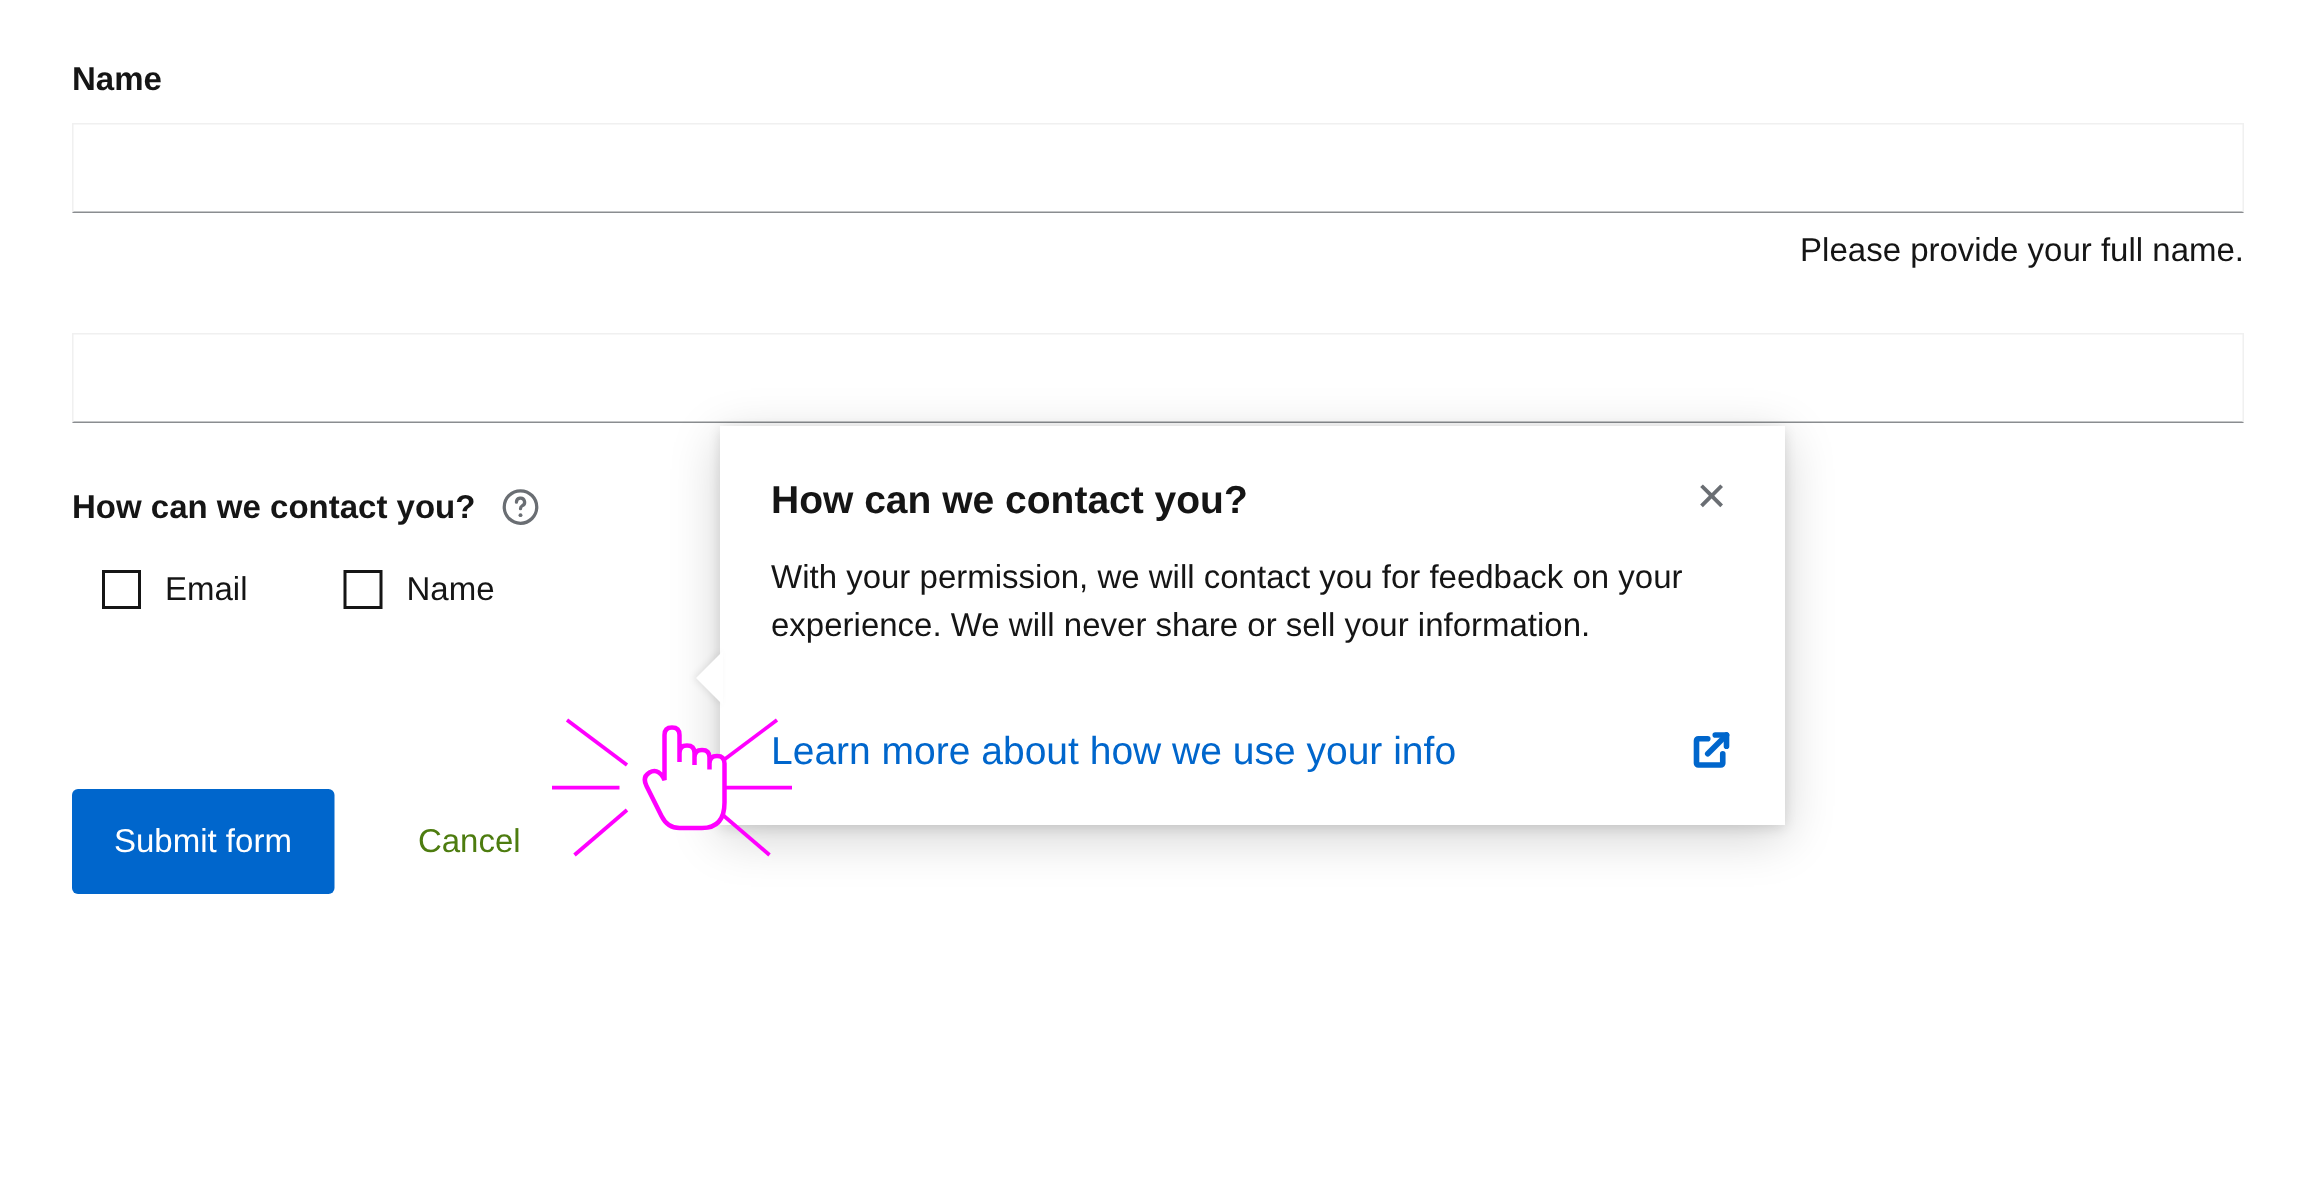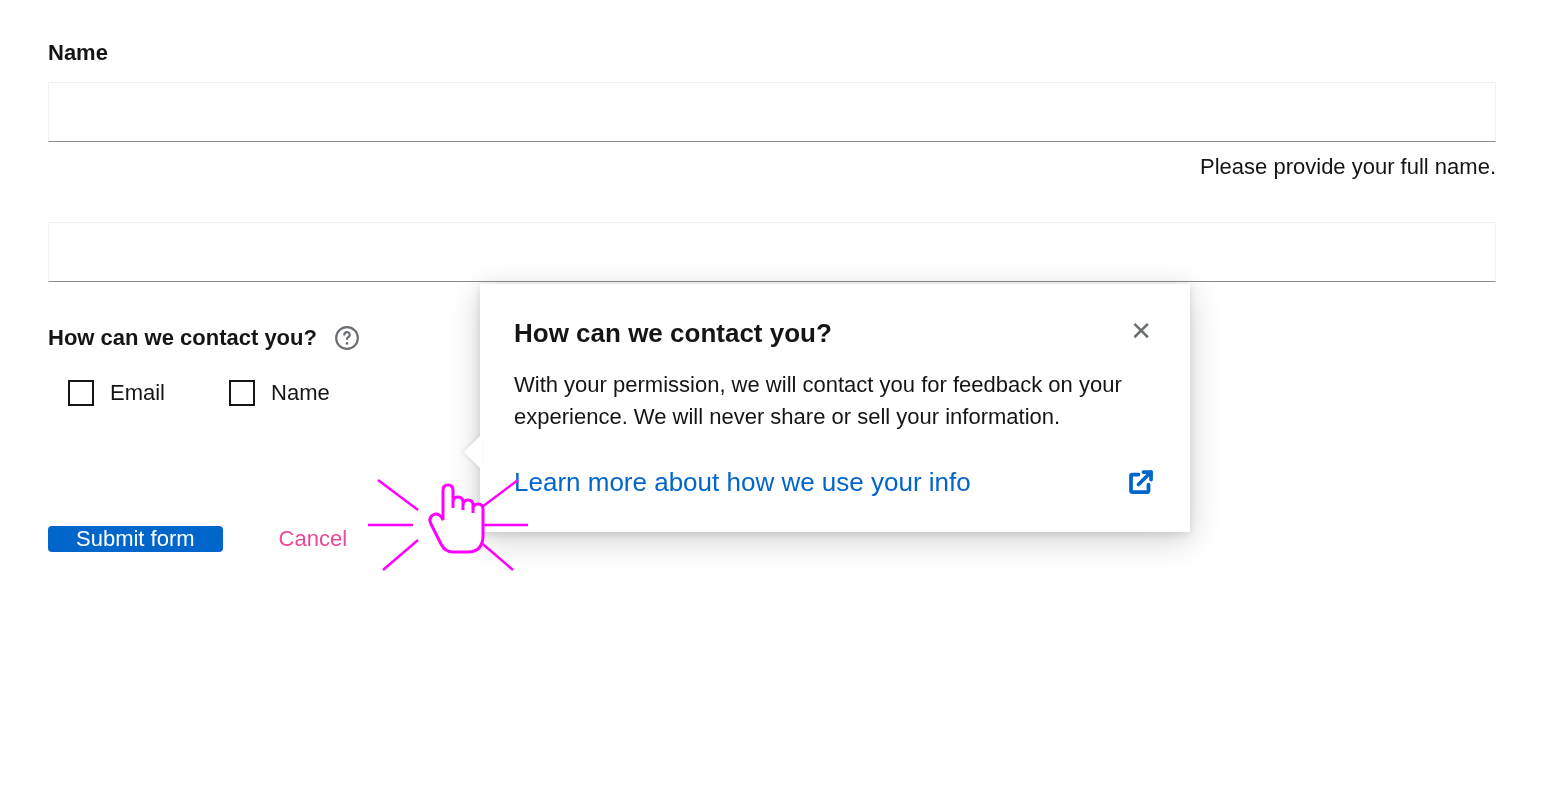--- a/index.html
+++ b/index.html
@@ -91,28 +91,28 @@
       align-items: center;
       gap: 56px;
       margin-top: 120px;
     }
     .primary-button {
       background: #0066cc;
       color: #ffffff;
       border: none;
       font-size: 22px;
       font-weight: 400;
-      padding: 0 28px;
+      padding: 22px 28px;
       border-radius: 4px;
       cursor: pointer;
     }
     .link-button {
       background: none;
       border: none;
-      color: #ec4899;
+      color: #4d7c0f;
       font-size: 22px;
       cursor: pointer;
       text-align: right;
     }
     .popover {
       position: absolute;
       left: 480px;
       top: 284px;
       width: 710px;
       background: #ffffff;
@@ -148,21 +148,21 @@
       font-size: 26px;
       color: #6a6e73;
       cursor: pointer;
       line-height: 1;
       padding: 0 4px;
     }
     .popover-body {
       font-size: 22px;
       color: #151515;
       line-height: 1.45;
-      margin-bottom: 34px;
+      margin-bottom: 52px;
     }
     .popover-link-row {
       display: flex;
       align-items: center;
       justify-content: space-between;
     }
     .popover-link {
       color: #0066cc;
       font-size: 26px;
       text-decoration: none;

